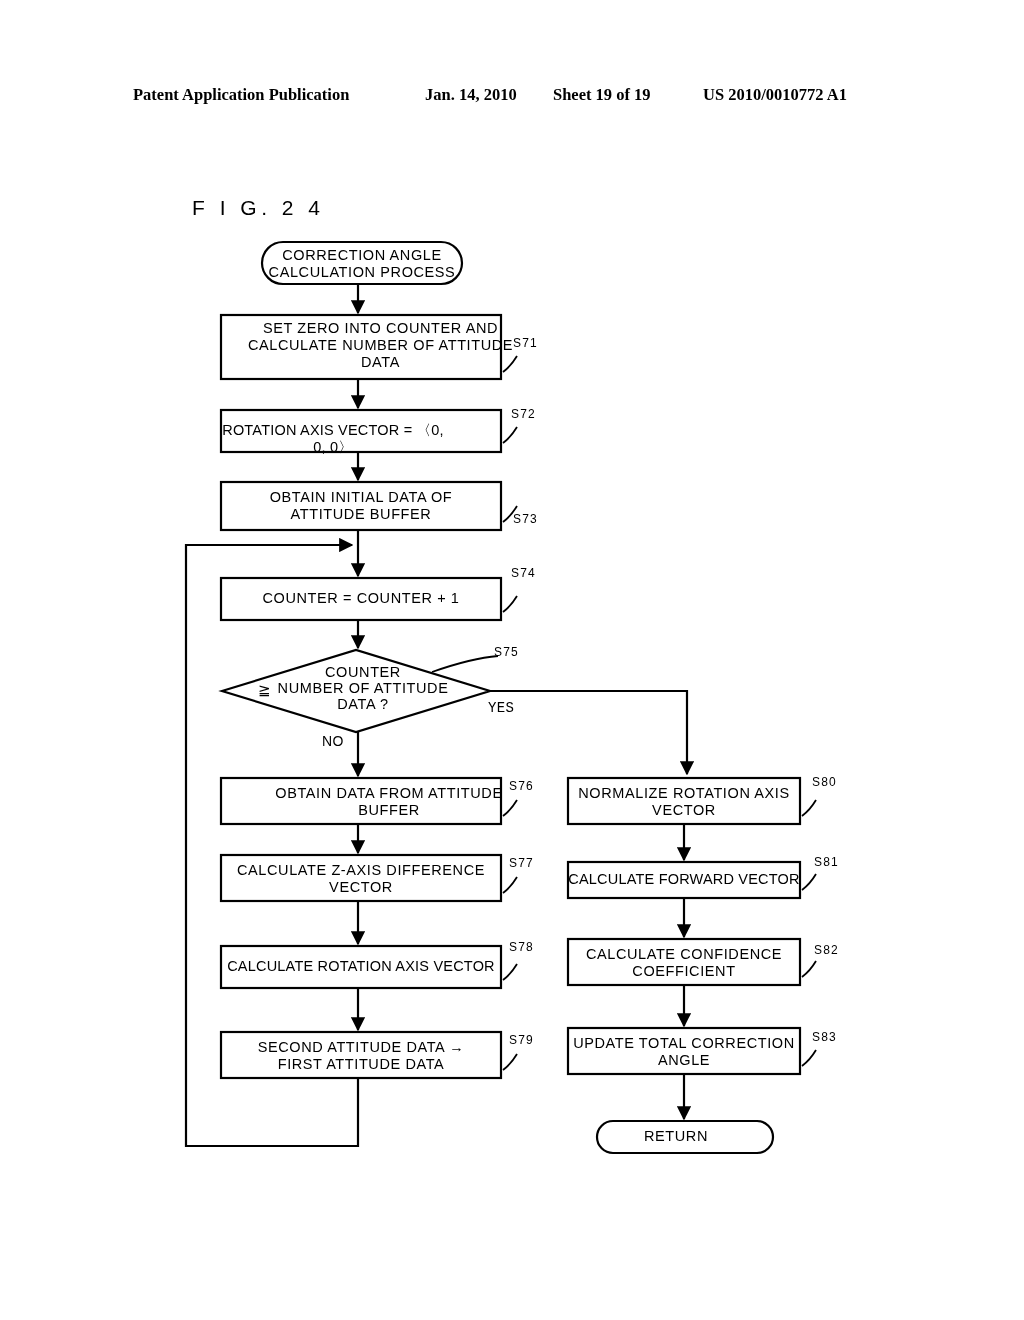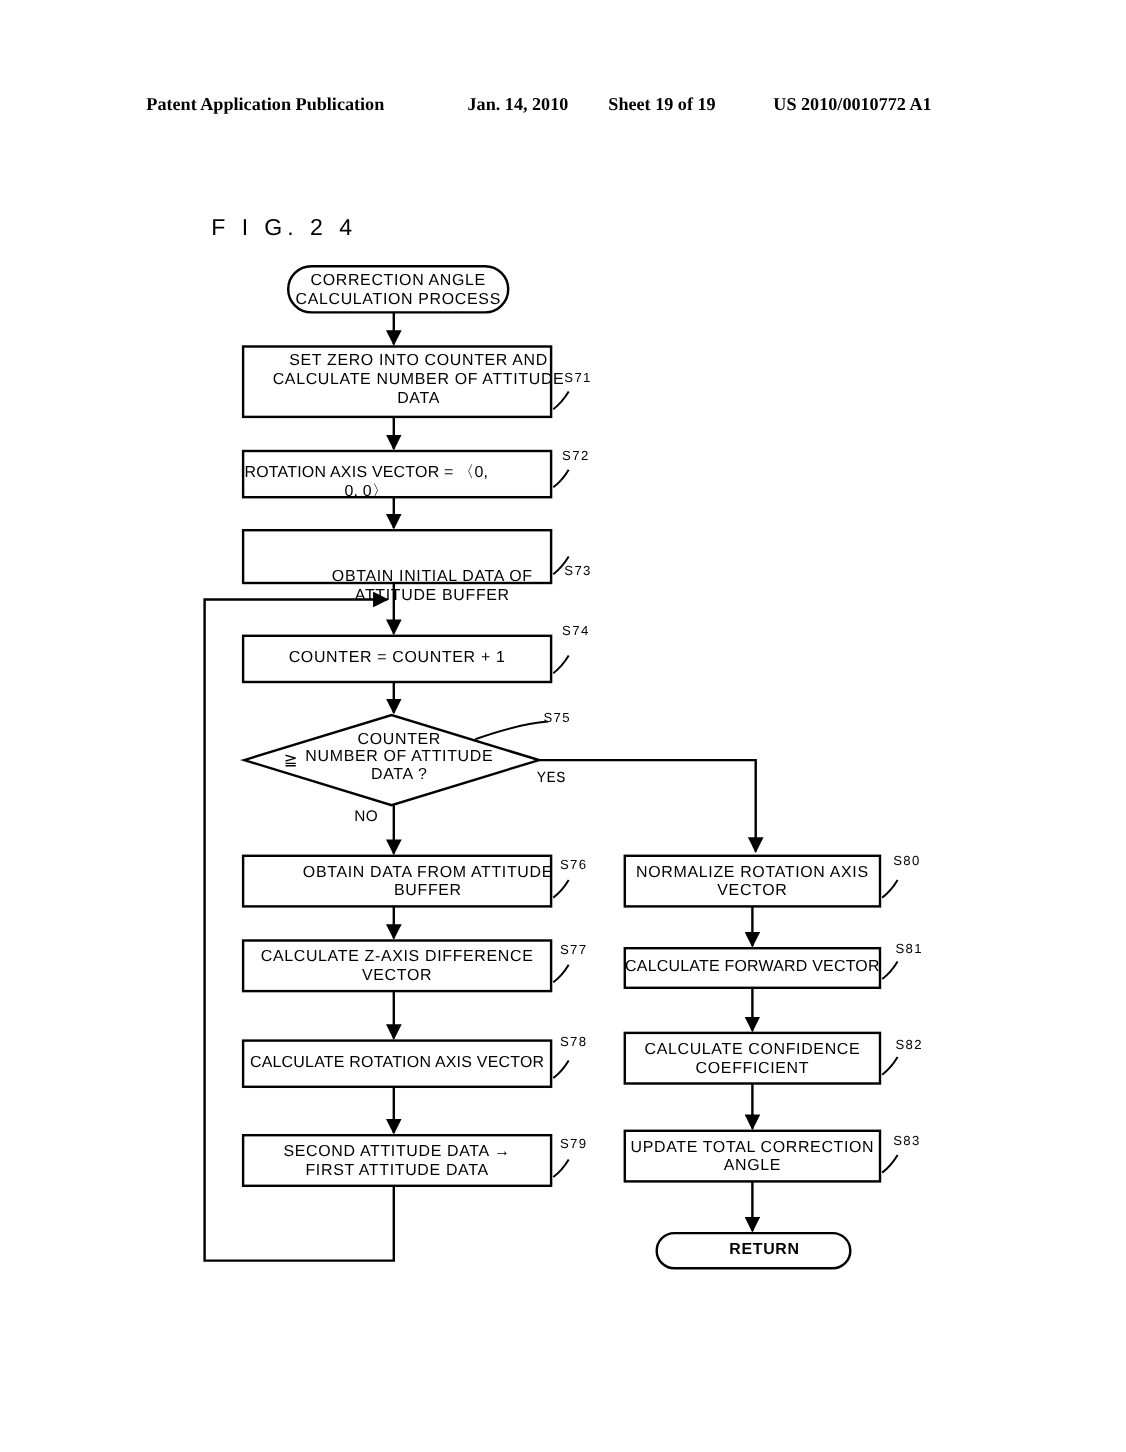--- a/index.html
+++ b/index.html
@@ -181,21 +181,21 @@
 
   <div class="node-text" style="left:262px; top:247px; width:200px;">CORRECTION ANGLE
 CALCULATION PROCESS</div>
 
   <div class="node-text" style="left:221px; top:320px; width:319px;">SET ZERO INTO COUNTER AND
 CALCULATE NUMBER OF ATTITUDE
 DATA</div>
 
   <div class="node-text tight" style="left:221px; top:422px; width:224px;">ROTATION AXIS VECTOR = 〈0, 0, 0〉</div>
 
-  <div class="node-text" style="left:221px; top:516px; width:280px;padding-left:32px;">OBTAIN INITIAL DATA OF
+  <div class="node-text" style="left:221px; top:489px; width:280px;">OBTAIN INITIAL DATA OF
 ATTITUDE BUFFER</div>
 
   <div class="node-text" style="left:221px; top:590px; width:280px;">COUNTER = COUNTER + 1</div>
 
   <div class="node-text" style="left:248px; top:664px; width:230px; line-height:16px;">COUNTER
 NUMBER OF ATTITUDE
 DATA ?</div>
   <div class="ge-sym" style="left:258px; top:681px;">≧</div>
 
   <div class="node-text" style="left:221px; top:785px; width:336px;">OBTAIN DATA FROM ATTITUDE
@@ -213,21 +213,21 @@
 VECTOR</div>
 
   <div class="node-text tight" style="left:568px; top:871px; width:232px;">CALCULATE FORWARD VECTOR</div>
 
   <div class="node-text" style="left:568px; top:946px; width:232px;">CALCULATE CONFIDENCE
 COEFFICIENT</div>
 
   <div class="node-text" style="left:568px; top:1035px; width:232px;">UPDATE TOTAL CORRECTION
 ANGLE</div>
 
-  <div class="node-text" style="left:616px; top:1128px; width:158px;font-weight:bold;">RETURN</div>
+  <div class="node-text" style="left:597px; top:1128px; width:158px;">RETURN</div>
 
   <div class="step-label" style="left:513px; top:336px;">S71</div>
   <div class="step-label" style="left:511px; top:407px;">S72</div>
   <div class="step-label" style="left:513px; top:473px;margin-top:39px;">S73</div>
   <div class="step-label" style="left:511px; top:566px;">S74</div>
   <div class="step-label" style="left:494px; top:645px;">S75</div>
   <div class="step-label" style="left:509px; top:779px;">S76</div>
   <div class="step-label" style="left:509px; top:856px;">S77</div>
   <div class="step-label" style="left:509px; top:940px;">S78</div>
   <div class="step-label" style="left:509px; top:1033px;">S79</div>

